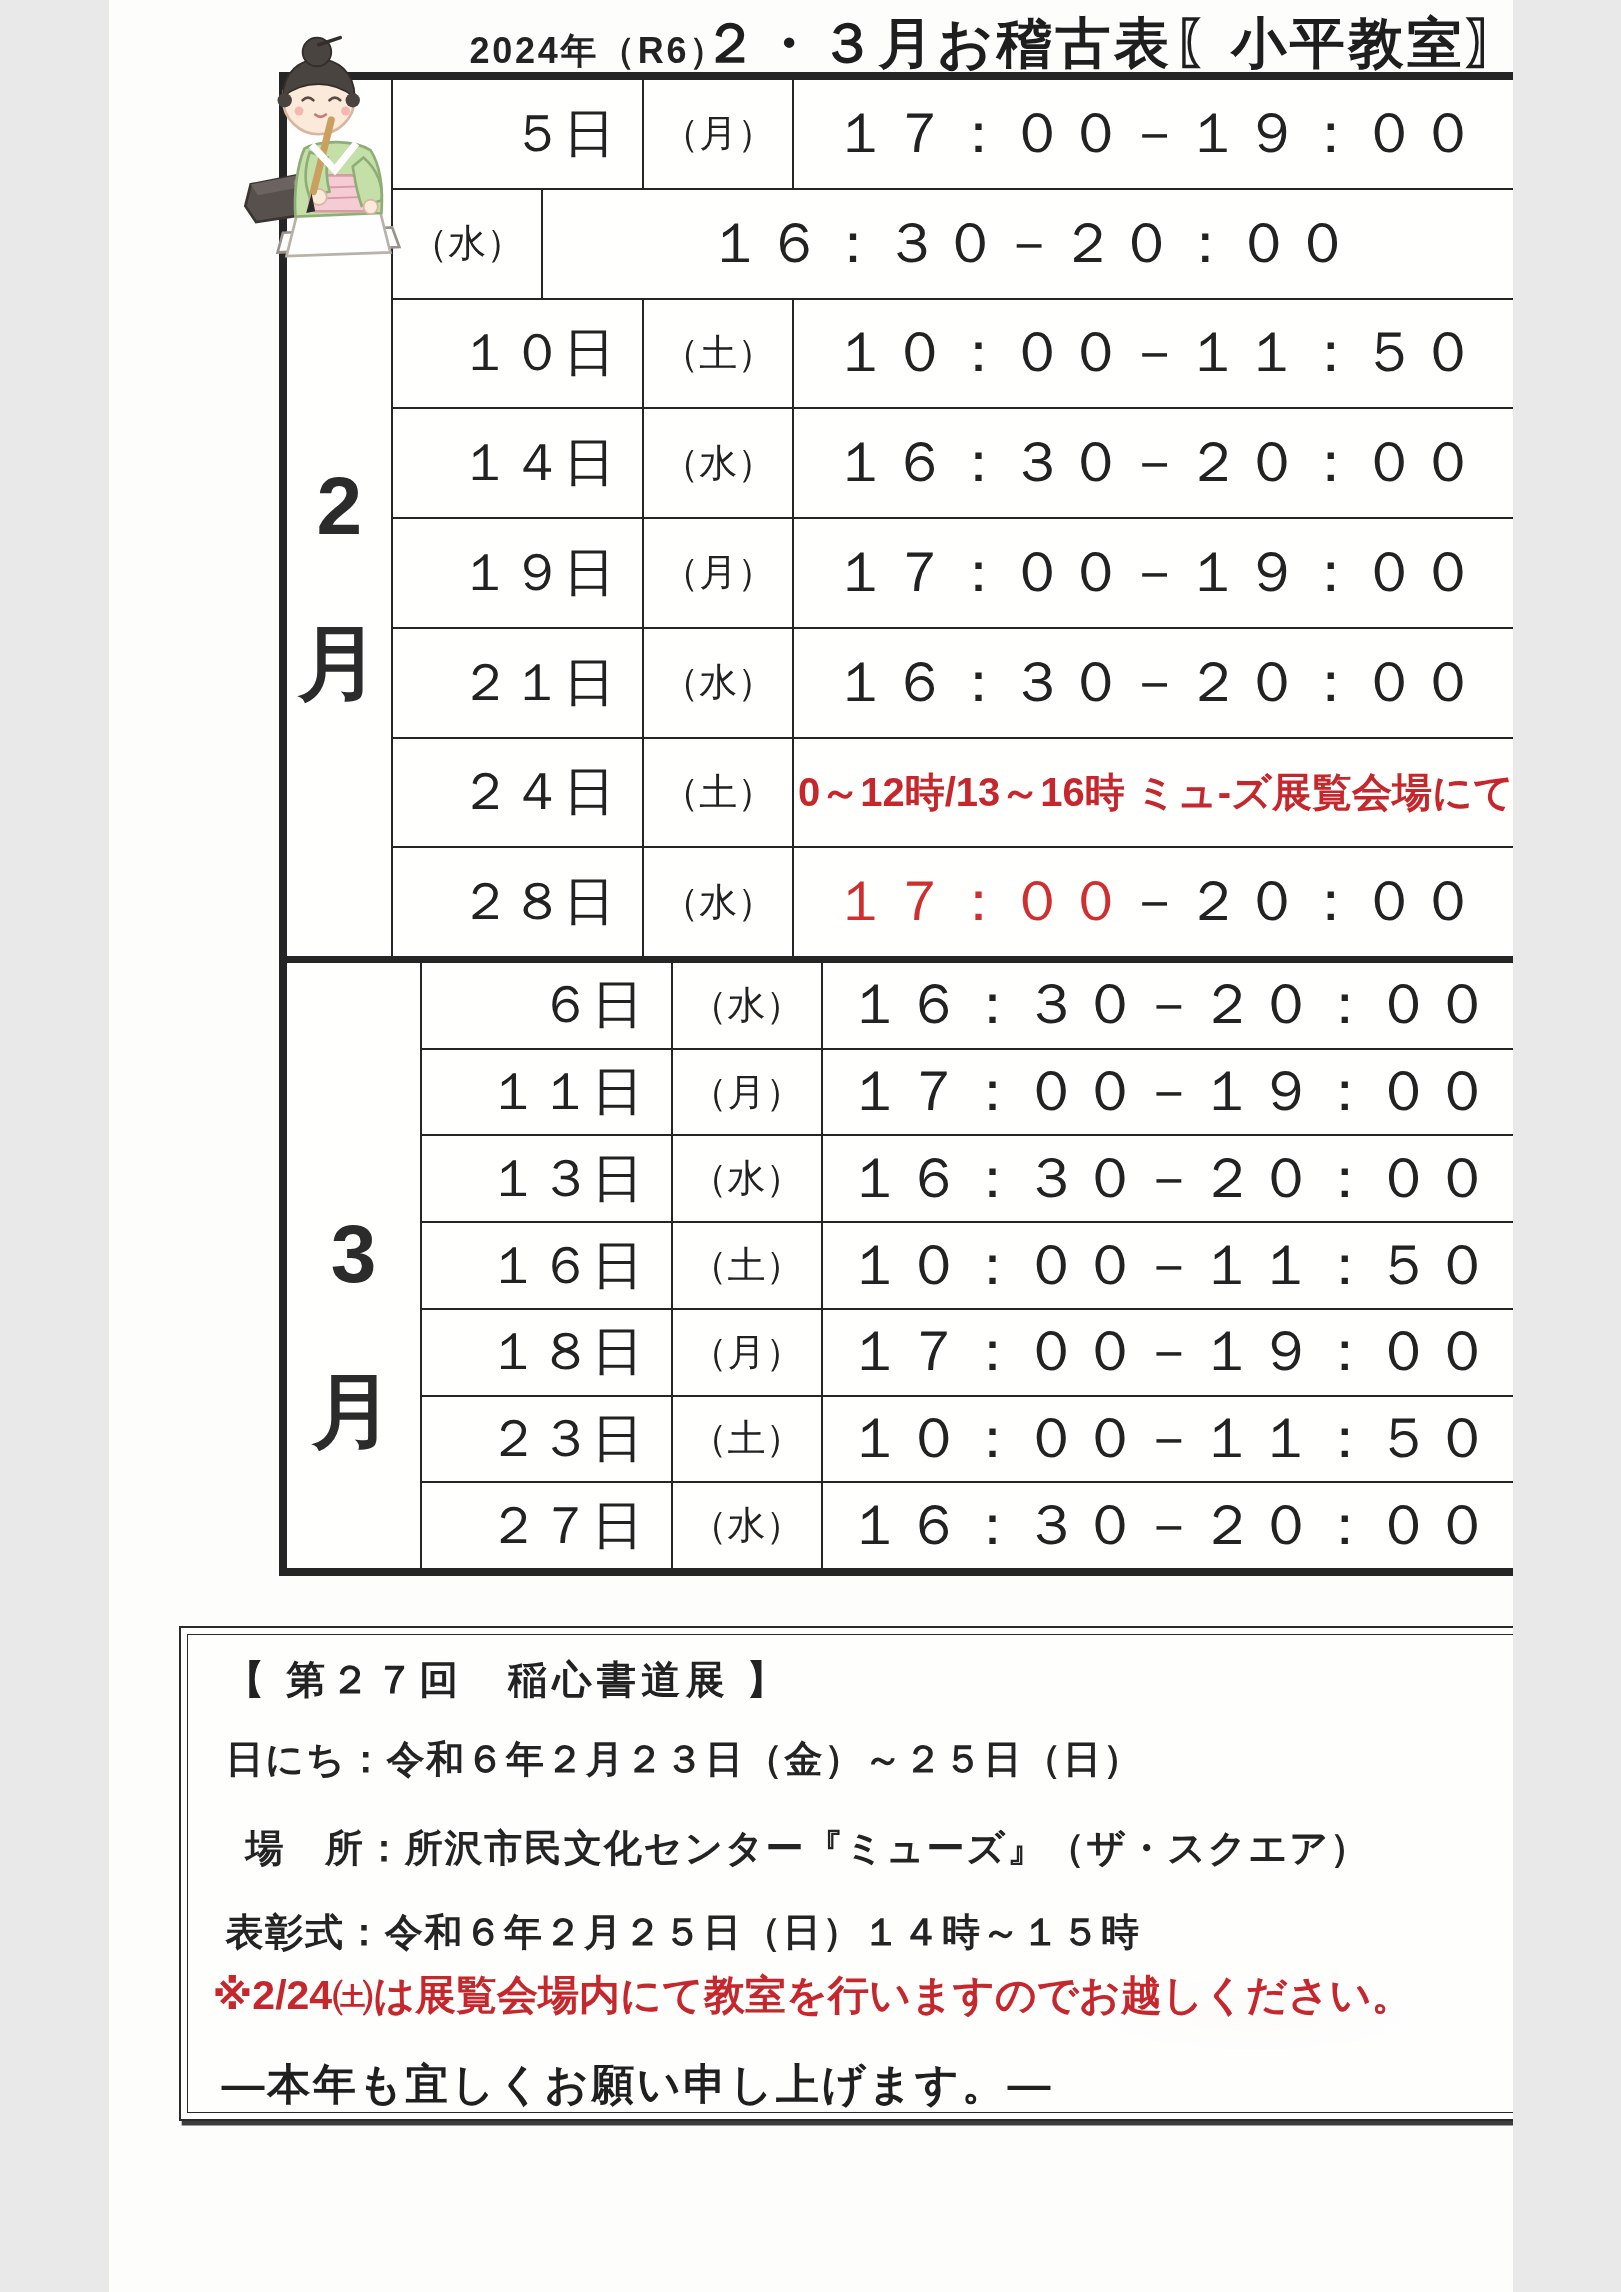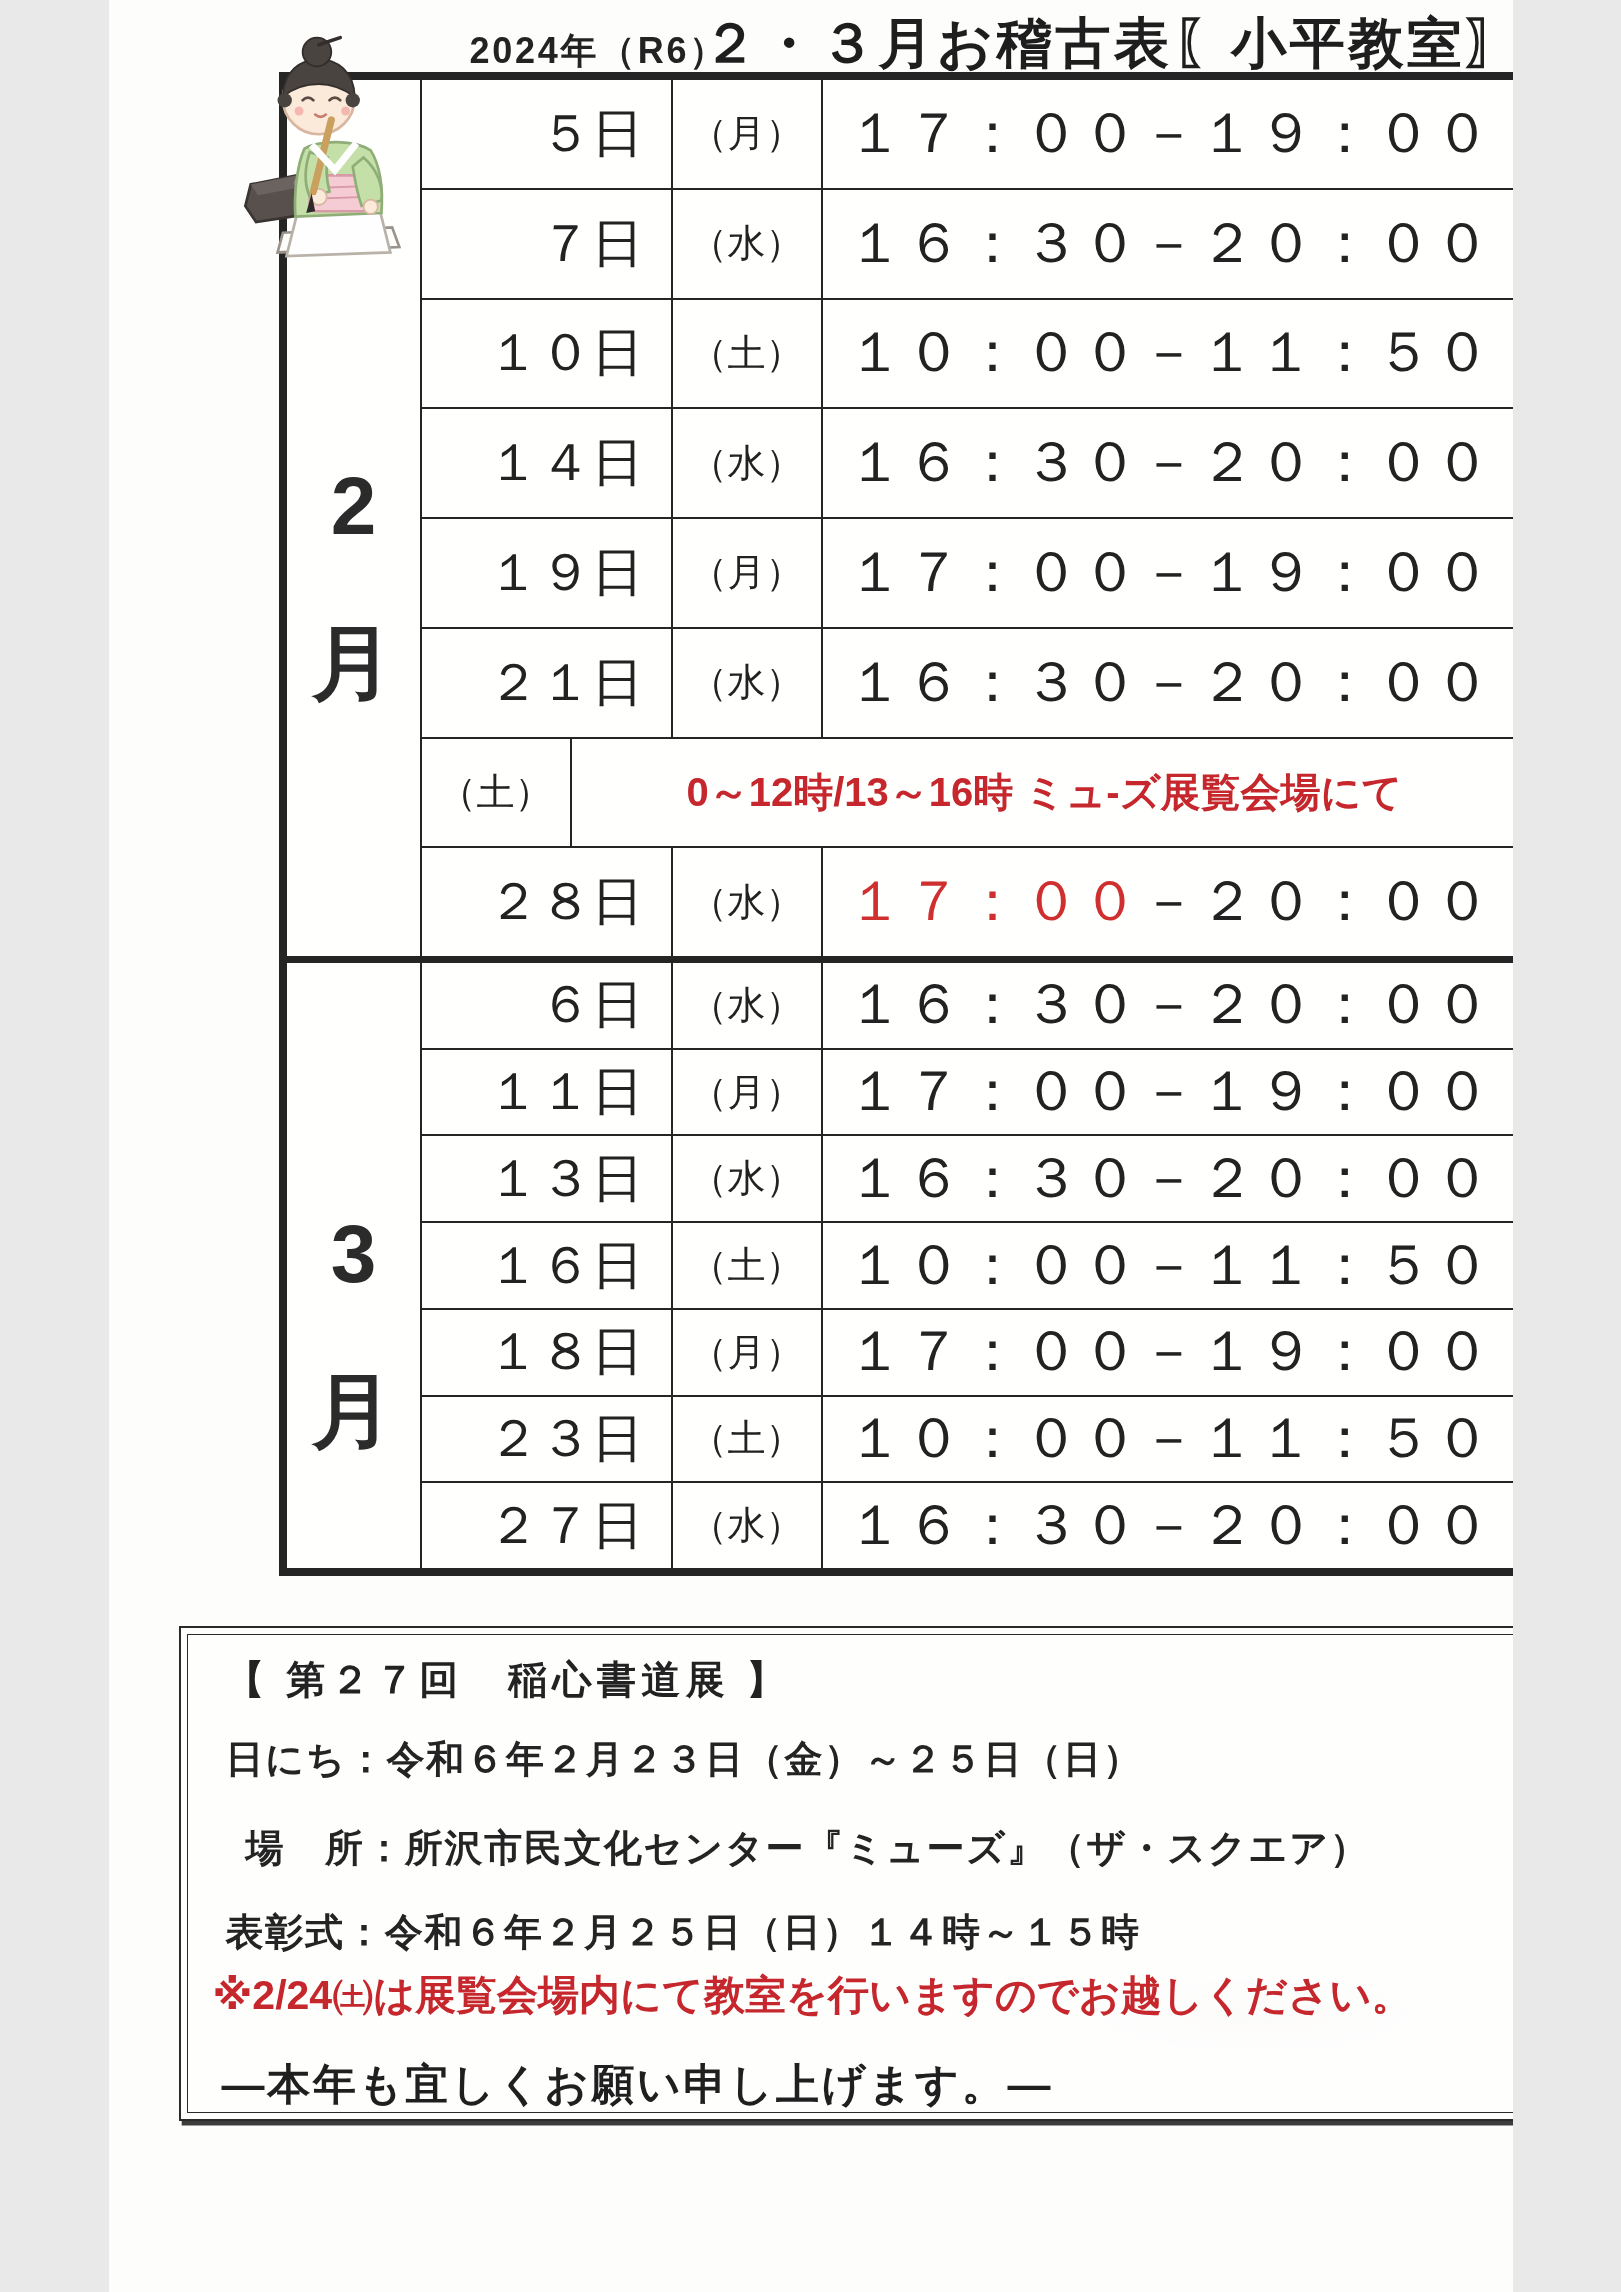--- a/index.html
+++ b/index.html
@@ -159,21 +159,20 @@
       <div class="month-cell">
         <span class="month-label">2月</span>
       </div>
       <div class="rows">
         <div class="row">
           <div class="cell-day">５日</div>
           <div class="cell-weekday">（月）</div>
           <div class="cell-time">１７：００－１９：００</div>
         </div>
         <div class="row">
-          <div class="cell-day">７日</div>
           <div class="cell-weekday">（水）</div>
           <div class="cell-time">１６：３０－２０：００</div>
         </div>
         <div class="row">
           <div class="cell-day">１０日</div>
           <div class="cell-weekday">（土）</div>
           <div class="cell-time">１０：００－１１：５０</div>
         </div>
         <div class="row">
           <div class="cell-day">１４日</div>
@@ -184,20 +183,21 @@
           <div class="cell-day">１９日</div>
           <div class="cell-weekday">（月）</div>
           <div class="cell-time">１７：００－１９：００</div>
         </div>
         <div class="row">
           <div class="cell-day">２１日</div>
           <div class="cell-weekday">（水）</div>
           <div class="cell-time">１６：３０－２０：００</div>
         </div>
         <div class="row red-note-row">
+          <div class="cell-day">２４日</div>
           <div class="cell-weekday">（土）</div>
           <div class="cell-time">0～12時/13～16時 ミュ-ズ展覧会場にて</div>
         </div>
         <div class="row">
           <div class="cell-day">２８日</div>
           <div class="cell-weekday">（水）</div>
           <div class="cell-time">
               <span class="time-red">１７：００</span>
               <span>－２０：００</span>
             </div>

